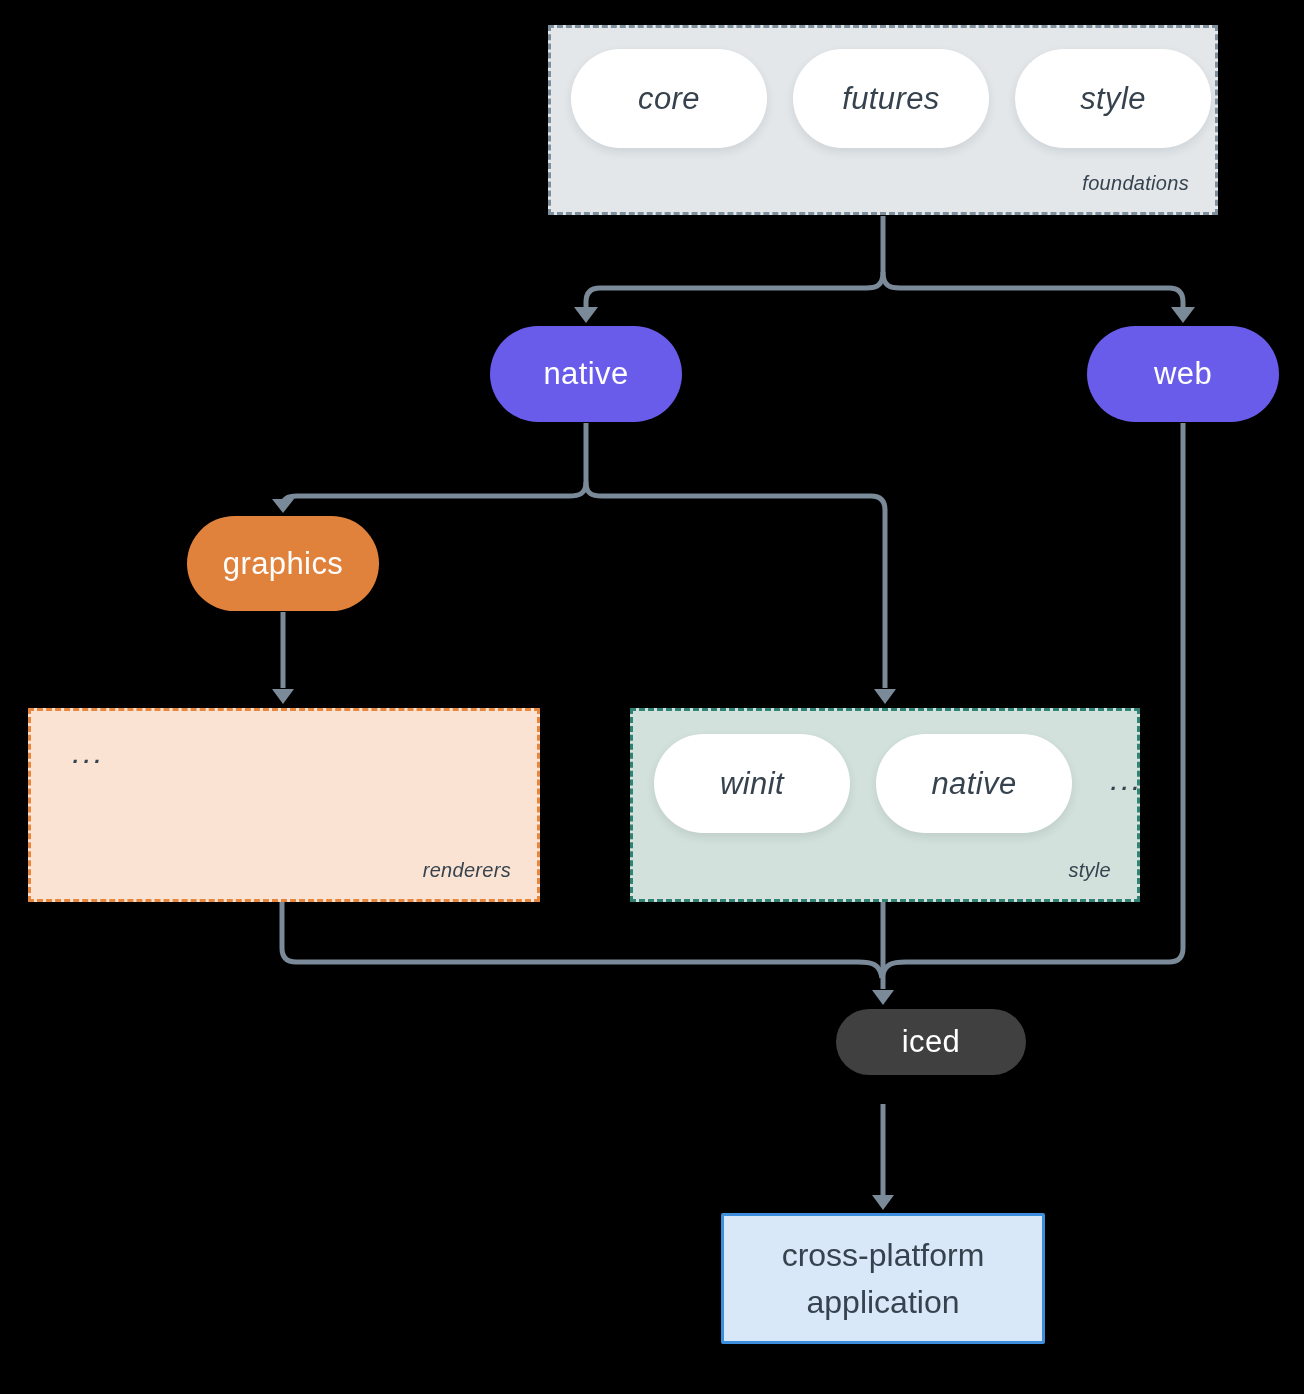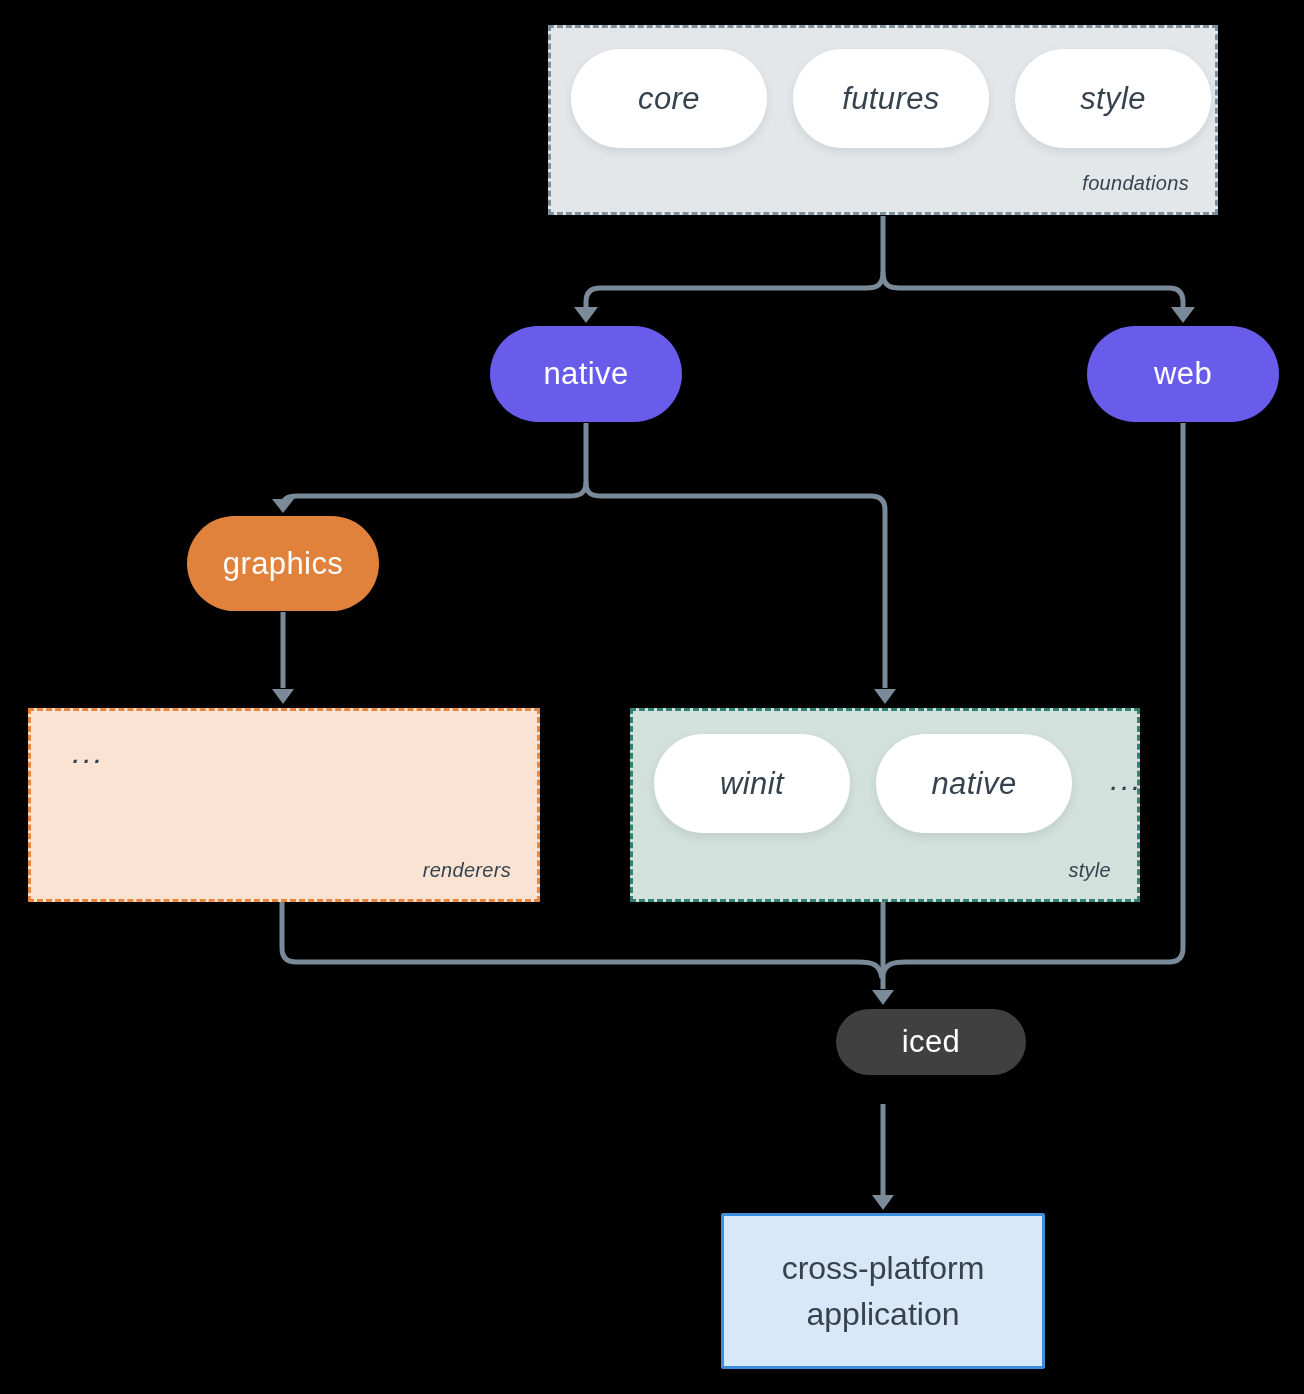--- a/index.html
+++ b/index.html
@@ -29,21 +29,21 @@
     width:196px;height:99px;border-radius:52px;background:#ffffff;color:#36434f;flex:0 0 auto;
     box-shadow:0 4px 10px rgba(30,40,50,.10);
   }
   .pill-node{width:192px;height:96px;border-radius:48px;color:#ffffff;}
   .n-native{left:490px;top:326px;background:#695ceb;}
   .n-web{left:1087px;top:326px;background:#695ceb;}
   .n-graphics{left:187px;top:516px;width:192px;height:95px;background:#e0823c;}
   .n-iced{left:836px;top:1009px;width:190px;height:66px;border-radius:47px;background:#404040;}
   
   .app-box{
-    left:721px;top:1213px;width:324px;height:156px;background:#d8e8f8;border:3px solid #3e8ede;
+    left:721px;top:1213px;width:324px;height:131px;background:#d8e8f8;border:3px solid #3e8ede;
     display:flex;align-items:center;justify-content:center;text-align:center;
     font-size:32px;line-height:1.45;color:#36434f;padding:0 28px;border-radius:2px;
   }
 </style>
 </head>
 <body>
 
 <div id="canvas">
 
   <svg id="edges" viewBox="0 0 1304 1394" xmlns="http://www.w3.org/2000/svg">

